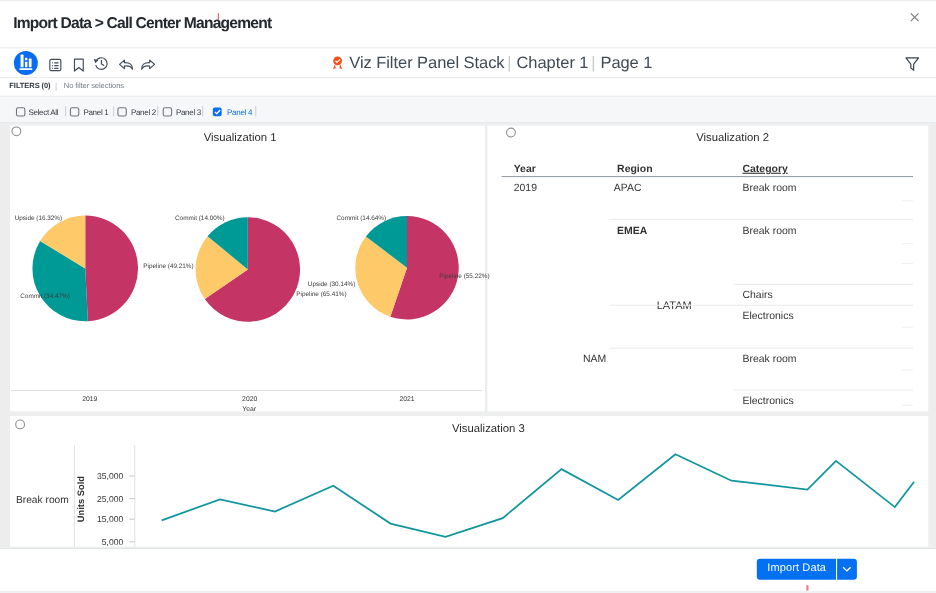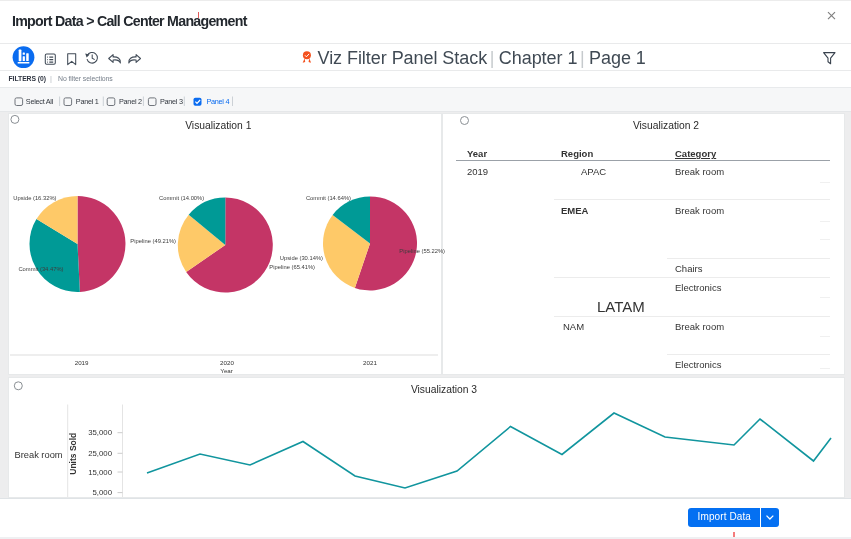--- a/index.html
+++ b/index.html
@@ -49,21 +49,21 @@
 
   <g>
     <path d="M304.6,16.2 l-1.9,4.6 2.5,-0.8 z" fill="#f4511e"></path>
     <path d="M309.2,16.2 l1.9,4.6 -2.5,-0.8 z" fill="#f4511e"></path>
     <circle cx="306.9" cy="13.3" r="4" fill="#f4511e"></circle>
     <path d="M305,13.3 l1.4,1.5 2.7,-2.9" stroke="#fff" stroke-width="1" fill="none"></path>
   </g>
 
   <path d="M823.6,10.6 h11.4 l-4.4,5.6 v5.6 l-2.6,-2.1 v-3.5 z" stroke="#39424e" stroke-width="1.1" fill="none" stroke-linejoin="round"></path>
 </svg>
-<div class="abs" style="left:317.5px;top:50.8px;font-size:18px;color:#404a54;line-height:14px;letter-spacing:-0.05px;white-space:nowrap;">Viz Filter Panel Stack<span style="color:#c6cacd;margin:0 4.5px 0 2.5px;">|</span>Chapter 1<span style="color:#c6cacd;margin:0 4.5px 0 2.5px;">|</span>Page 1</div>
+<div class="abs" style="left:317.5px;top:50.8px;font-size:15px;color:#404a54;line-height:14px;letter-spacing:-0.05px;white-space:nowrap;">Viz Filter Panel Stack<span style="color:#c6cacd;margin:0 4.5px 0 2.5px;">|</span>Chapter 1<span style="color:#c6cacd;margin:0 4.5px 0 2.5px;">|</span>Page 1</div>
 
 <div class="abs" style="left:0;top:71.5px;width:851px;height:16.5px;background:#fff;border-bottom:1px solid #e8eaec;"></div>
 <div class="abs" style="left:8.5px;top:76px;font-size:6.8px;font-weight:bold;color:#2e3440;letter-spacing:-0.05px;line-height:1;">FILTERS (0)</div>
 <div class="abs" style="left:50px;top:75px;font-size:7.5px;color:#b6bcc2;line-height:1;">|</div>
 <div class="abs" style="left:58px;top:76px;font-size:6.9px;color:#767f8a;letter-spacing:-0.08px;line-height:1;">No filter selections</div>
 
 <div class="abs" style="left:0;top:88px;width:851px;height:24px;background:#f6f7f8;border-bottom:1px solid #e5e7e9;"></div>
 
 <svg class="abs" style="left:0;top:88px;" width="851" height="24" viewBox="0 0 851 24">
   <g fill="none" stroke="#70757c" stroke-width="1">
@@ -153,28 +153,28 @@
   <text x="76.2" y="453.7" font-size="8.5" font-weight="bold" fill="#333" text-anchor="middle" transform="rotate(-90 76.2 453.7)">Units Sold</text>
   <text x="14.5" y="457.5" font-size="9.3" fill="#333">Break room</text>
   <polyline points="147,473 200,454 250,465 303,441.5 355,476 405,488 457,471 510.5,426.5 562,454.5 614,413 665,437 734,445 760,419 813.5,461 831,438" fill="none" stroke="#11959e" stroke-width="1.6"></polyline>
 </svg>
 
 <div class="abs" style="left:455.5px;top:160.3px;width:374px;height:1px;background:#9ba1a8;"></div>
 <div class="abs" style="left:467px;top:149px;font-size:9.5px;font-weight:bold;color:#333;line-height:1;">Year</div>
 <div class="abs" style="left:561px;top:149px;font-size:9.5px;font-weight:bold;color:#333;line-height:1;">Region</div>
 <div class="abs" style="left:675px;top:149px;font-size:9.5px;font-weight:bold;color:#333;line-height:1;text-decoration:underline;">Category</div>
 <div class="abs" style="left:467px;top:167.3px;font-size:9.5px;color:#333;line-height:1;">2019</div>
-<div class="abs" style="left:581px;top:167.3px;font-size:9.5px;color:#333;line-height:1;">APAC</div>
+<div class="abs" style="left:558px;top:167.3px;font-size:9.5px;color:#333;line-height:1;">APAC</div>
 <div class="abs" style="left:675px;top:167.3px;font-size:9.5px;color:#333;line-height:1;">Break room</div>
 <div class="abs" style="left:561px;top:206.3px;font-size:9.5px;color:#333;line-height:1;font-weight:bold;">EMEA</div>
 <div class="abs" style="left:675px;top:206.3px;font-size:9.5px;color:#333;line-height:1;">Break room</div>
 <div class="abs" style="left:675px;top:263.6px;font-size:9.5px;color:#333;line-height:1;text-align:center;">Chairs</div>
-<div class="abs" style="left:561px;top:299px;font-size:15px;color:#333;line-height:1;padding-left:36px;">LATAM</div>
+<div class="abs" style="left:561px;top:274px;font-size:10px;color:#333;line-height:1;padding-left:36px;">LATAM</div>
 <div class="abs" style="left:675px;top:282.8px;font-size:9.5px;color:#333;line-height:1;">Electronics</div>
-<div class="abs" style="left:563px;top:321.6px;font-size:9.5px;color:#333;line-height:1;">NAM</div>
+<div class="abs" style="left:530px;top:321.6px;font-size:9.5px;color:#333;line-height:1;">NAM</div>
 <div class="abs" style="left:675px;top:321.6px;font-size:9.5px;color:#333;line-height:1;">Break room</div>
 <div class="abs" style="left:675px;top:359.8px;font-size:9.5px;color:#333;line-height:1;">Electronics</div>
 <div class="abs" style="left:554px;top:199.3px;width:276px;height:1px;background:#ececec;"></div>
 <div class="abs" style="left:667px;top:258.3px;width:163px;height:1px;background:#ececec;"></div>
 <div class="abs" style="left:554px;top:276.8px;width:276px;height:1px;background:#ececec;"></div>
 <div class="abs" style="left:554px;top:315.5px;width:276px;height:1px;background:#ececec;"></div>
 <div class="abs" style="left:667px;top:354.3px;width:163px;height:1px;background:#ececec;"></div>
 <div class="abs" style="left:820px;top:181.5px;width:10px;height:1px;background:#f0f0f0;"></div>
 <div class="abs" style="left:820px;top:220.8px;width:10px;height:1px;background:#f0f0f0;"></div>
 <div class="abs" style="left:820px;top:239.1px;width:10px;height:1px;background:#f0f0f0;"></div>

